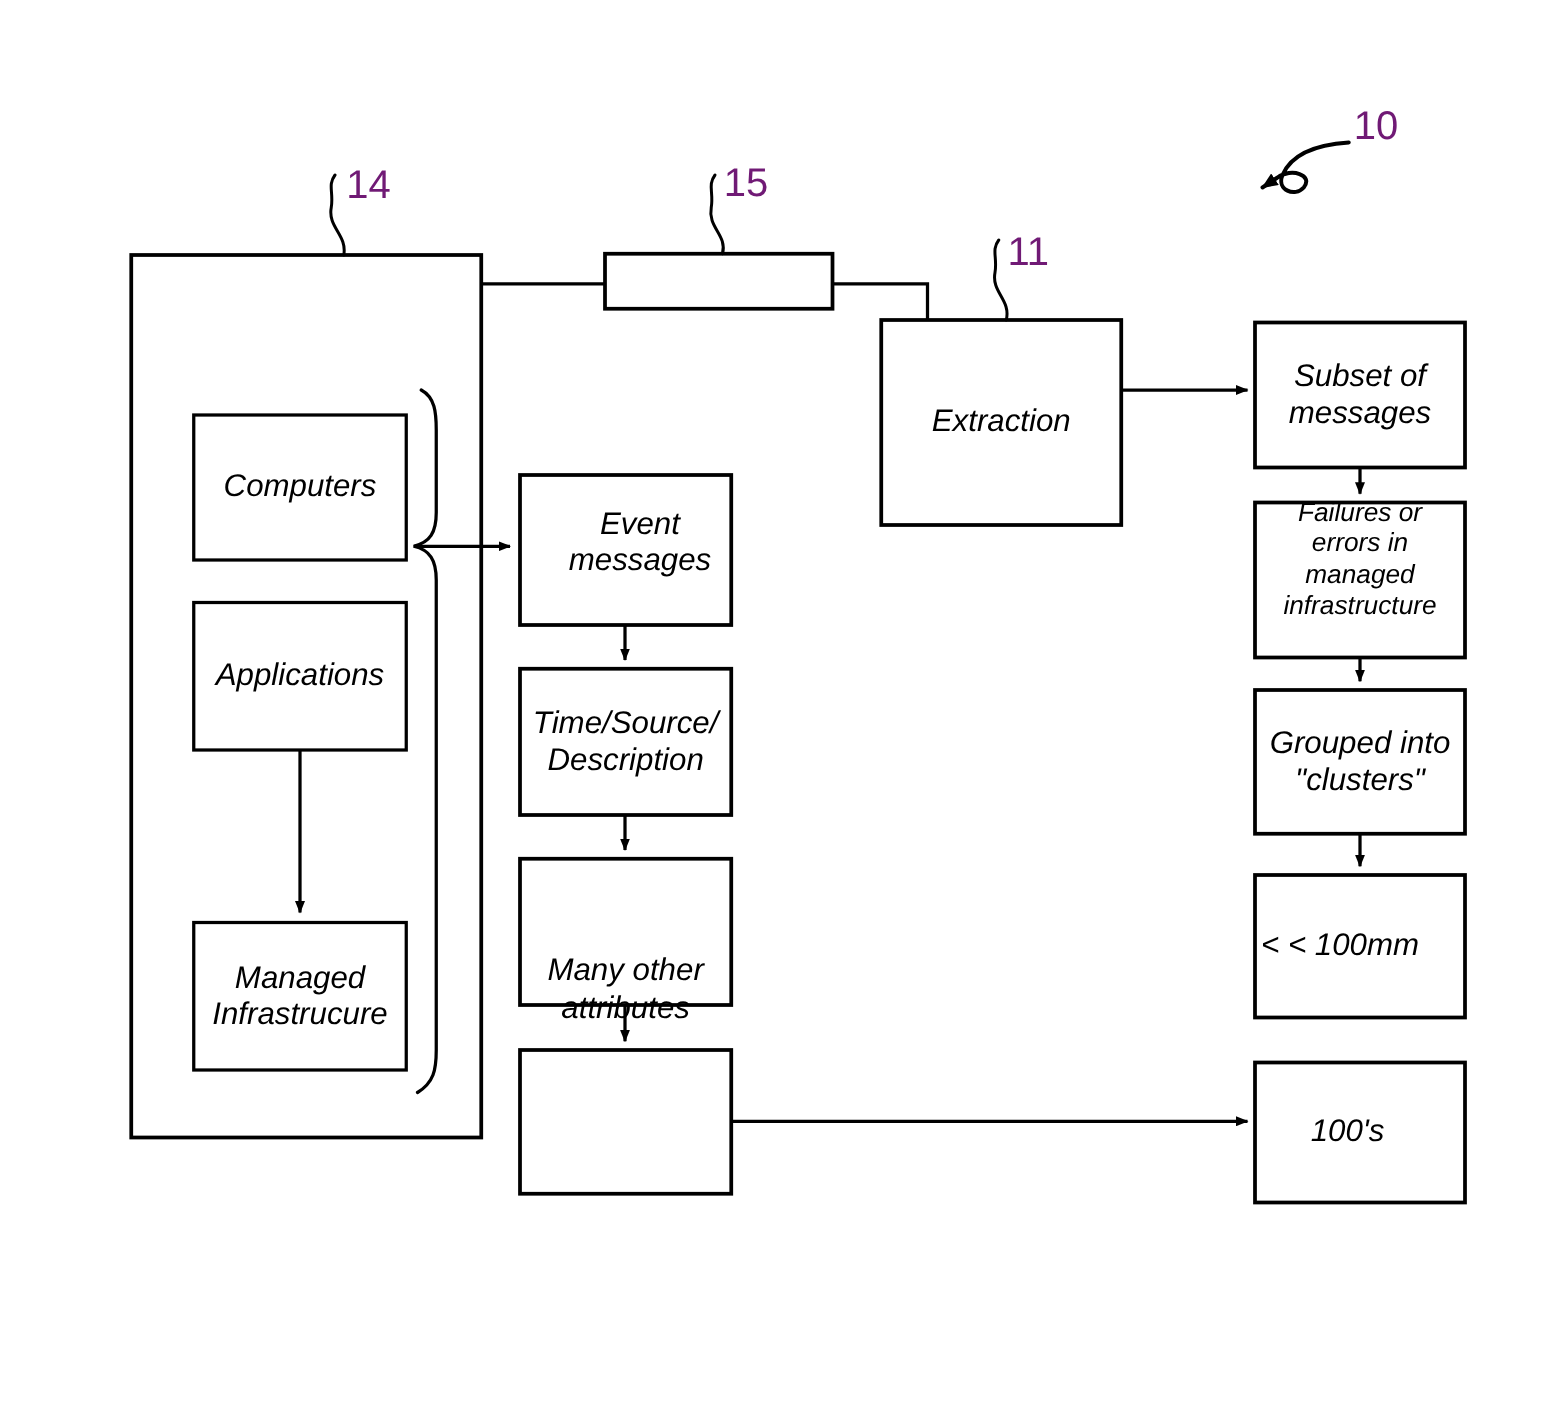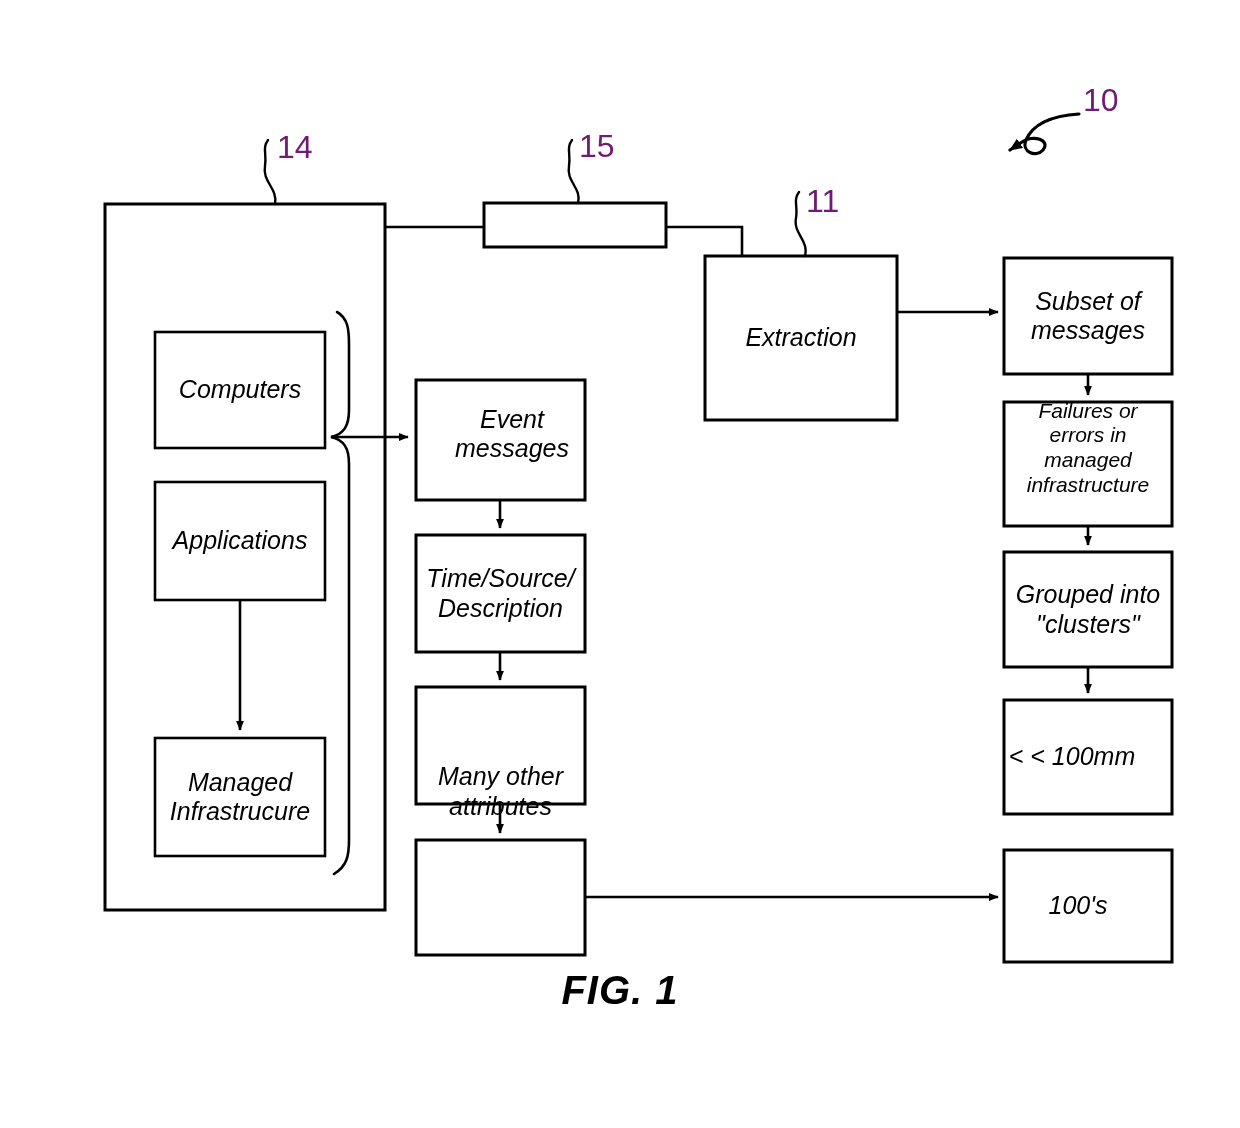--- a/index.html
+++ b/index.html
@@ -193,15 +193,14 @@
 messages</div>
   <div class="box-label" style="left:1001px; top:402px; width:174px; height:92px; font-size:21px;">Failures or
 errors in
 managed
 infrastructure</div>
   <div class="box-label" style="left:1001px; top:552px; width:174px; height:115px;">Grouped into
 "clusters"</div>
   <div class="box-label" style="left:1004px; top:700px; width:136px; height:114px;">&lt; &lt; 100mm</div>
   <div class="box-label" style="left:1004px; top:850px; width:148px; height:112px;">100's</div>
 
-  <div id="fig-caption">FIG. 1</div>
 
 </div>
 
 </body></html>

